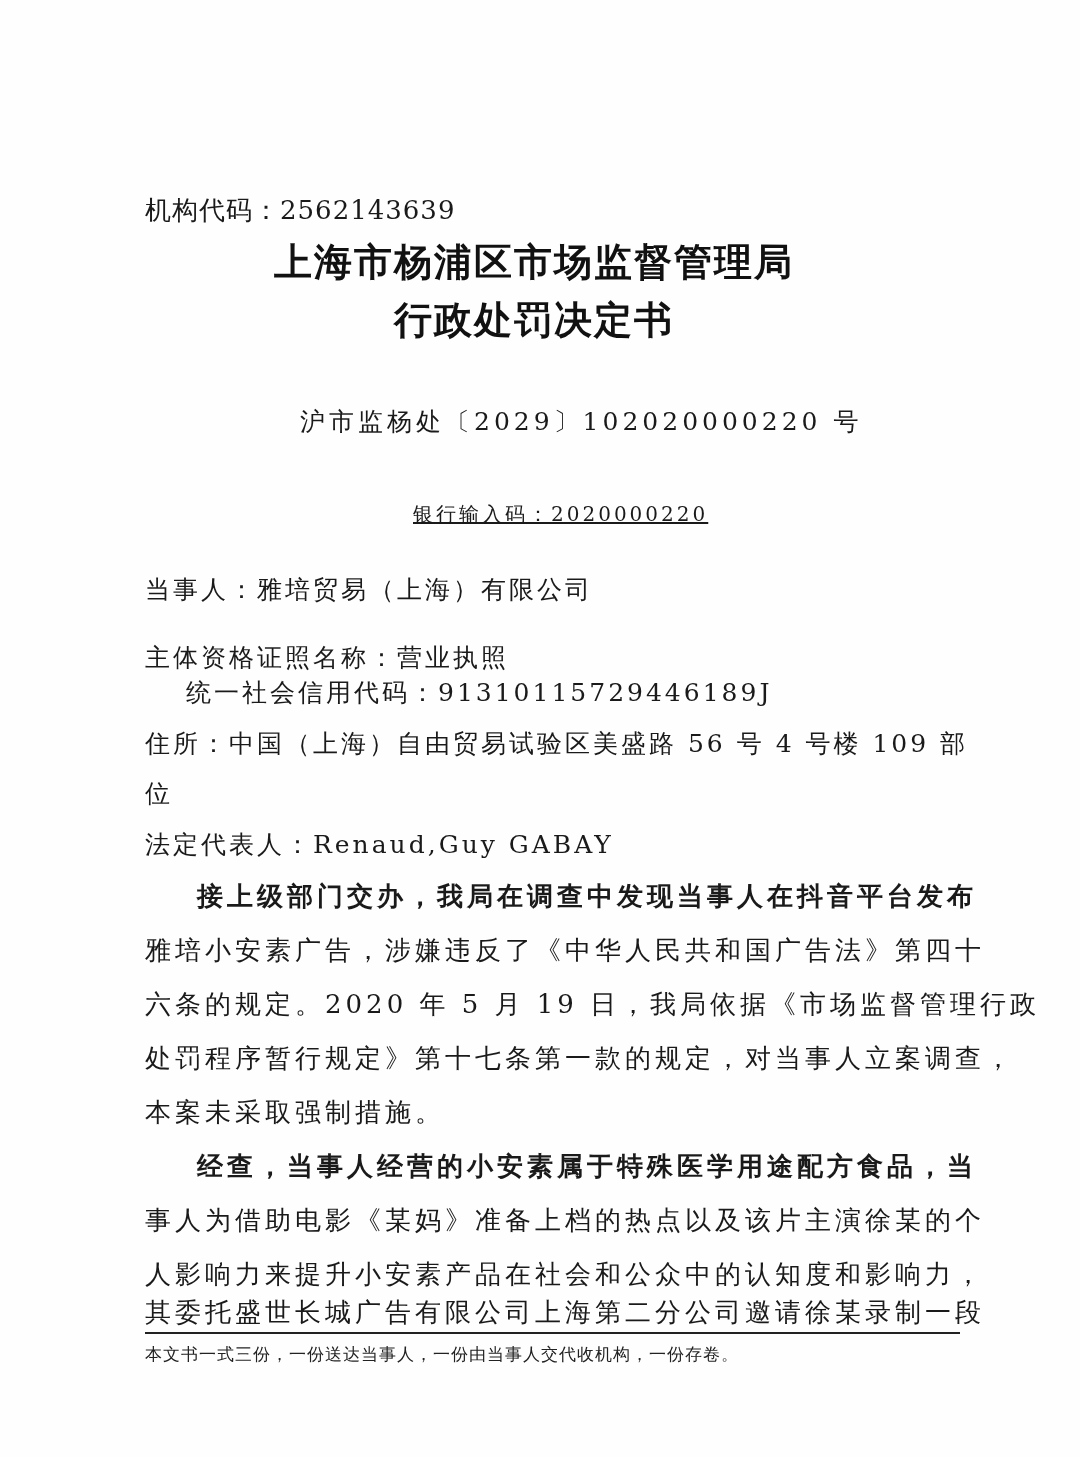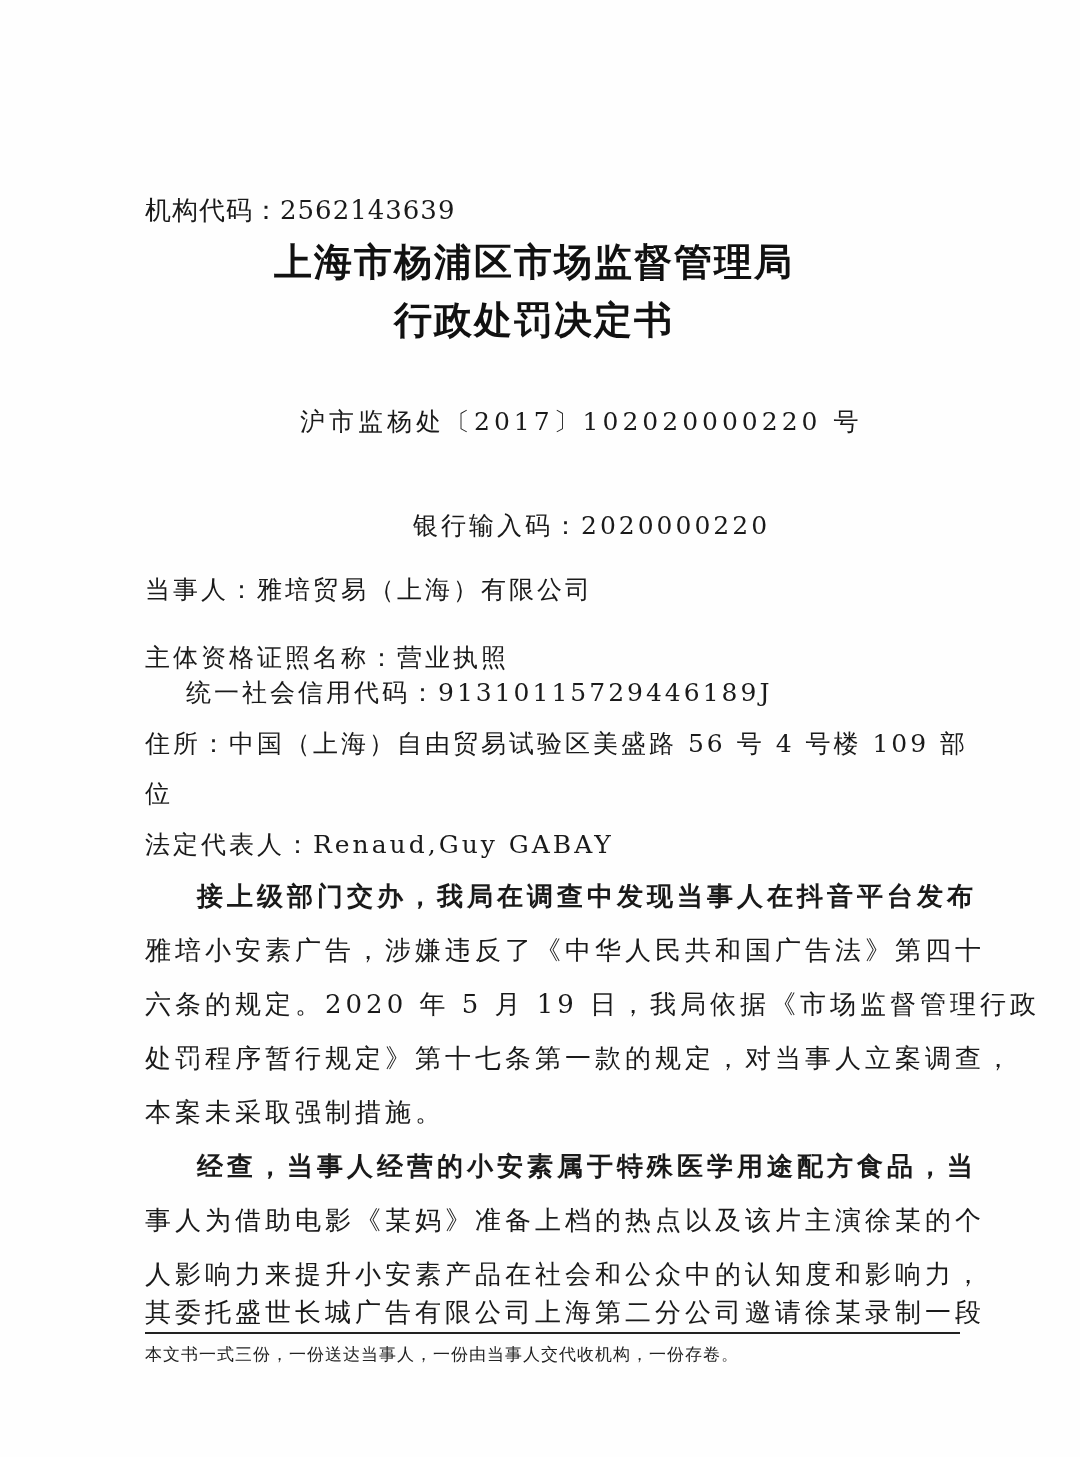--- a/index.html
+++ b/index.html
@@ -30,23 +30,24 @@
       color: #111;
     }
     .title-1 { top: 237px; }
     .title-2 { top: 295px; }
     .doc-number {
       left: 300px; top: 404px;
       font-size: 25px; line-height: 36px;
       letter-spacing: 4px;
     }
     .bank-code {
-      left: 413px; top: 508px;
-      font-size: 25px; line-height: 36px;
+      left: 413px; top: 496px;
+      font-size: 20px; line-height: 36px;
       letter-spacing: 3px;
+      text-decoration: underline;
     }
     .field {
       left: 145px;
       font-size: 25px; line-height: 36px;
       letter-spacing: 3px;
     }
     .para-line {
       left: 145px;
       font-size: 26px; line-height: 36px;
       letter-spacing: 4px;
@@ -70,21 +71,21 @@
 
 <div>
 
   <div class="abs org-code">
     <span>机构代码：</span><span>2562143639</span>
   </div>
 
   <div class="abs title title-1">上海市杨浦区市场监督管理局</div>
   <div class="abs title title-2">行政处罚决定书</div>
 
-  <div class="abs doc-number">沪市监杨处〔2017〕102020000220 号</div>
+  <div class="abs doc-number">沪市监杨处〔2029〕102020000220 号</div>
 
   <div class="abs bank-code">
     <span>银行输入码：</span><span>2020000220</span>
   </div>
 
   <div class="abs field" style="top:572px;">
     <span>当事人：</span><span>雅培贸易（上海）有限公司</span>
   </div>
 
   <div class="abs field" style="top:640px;">

